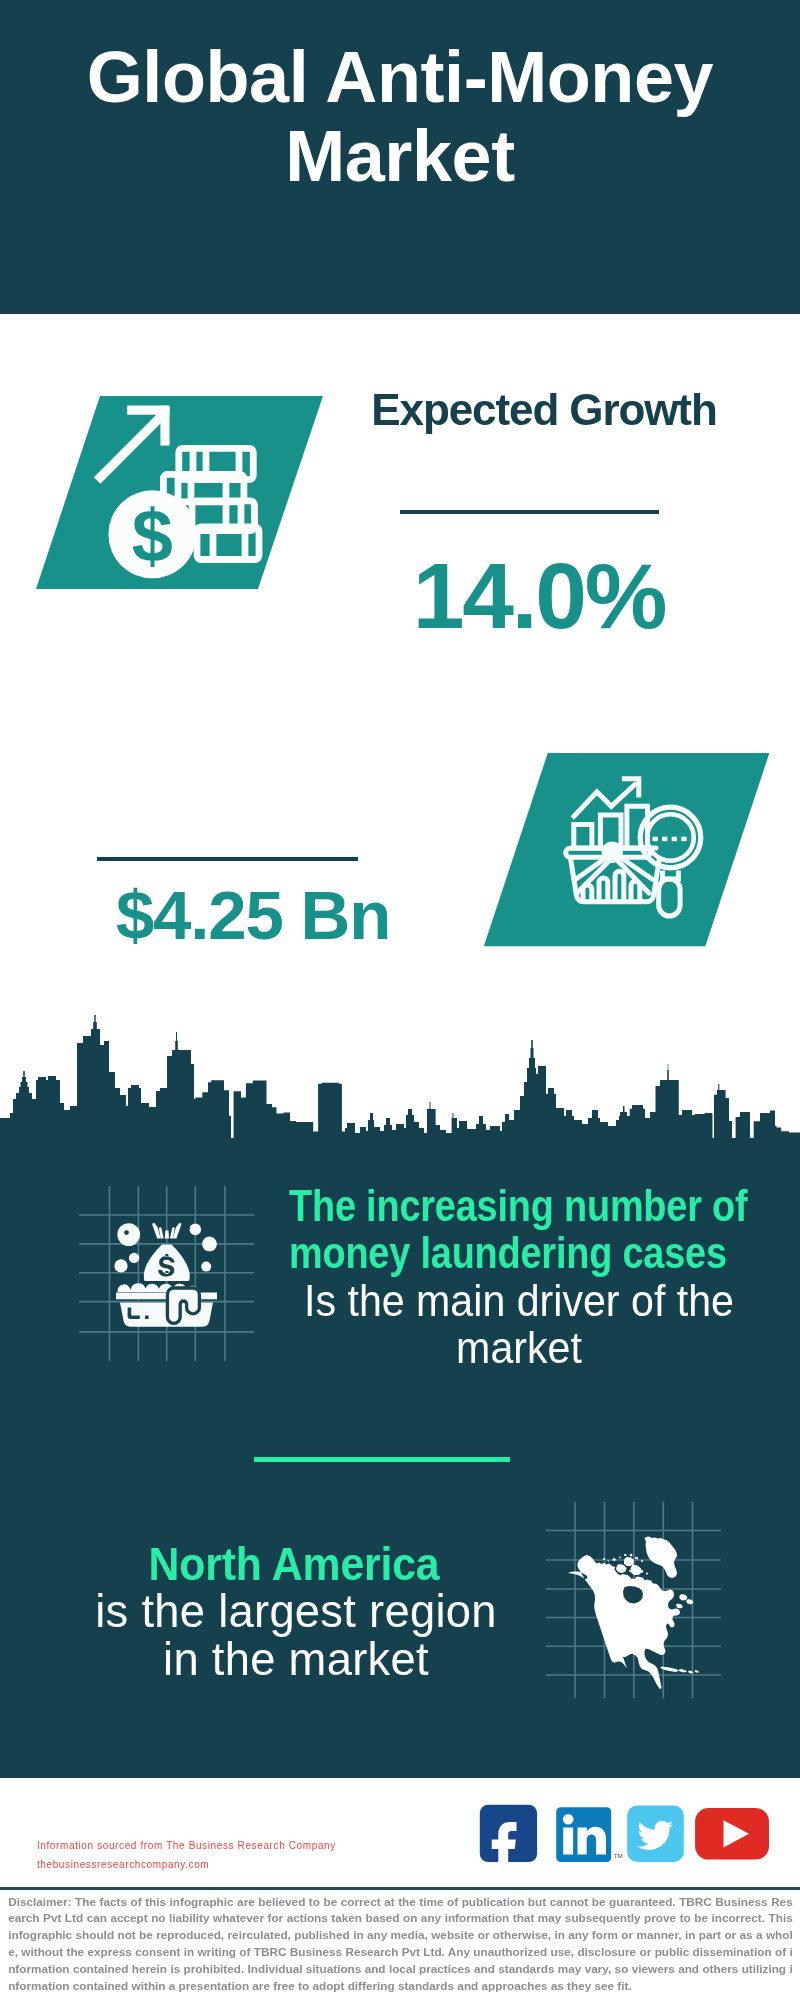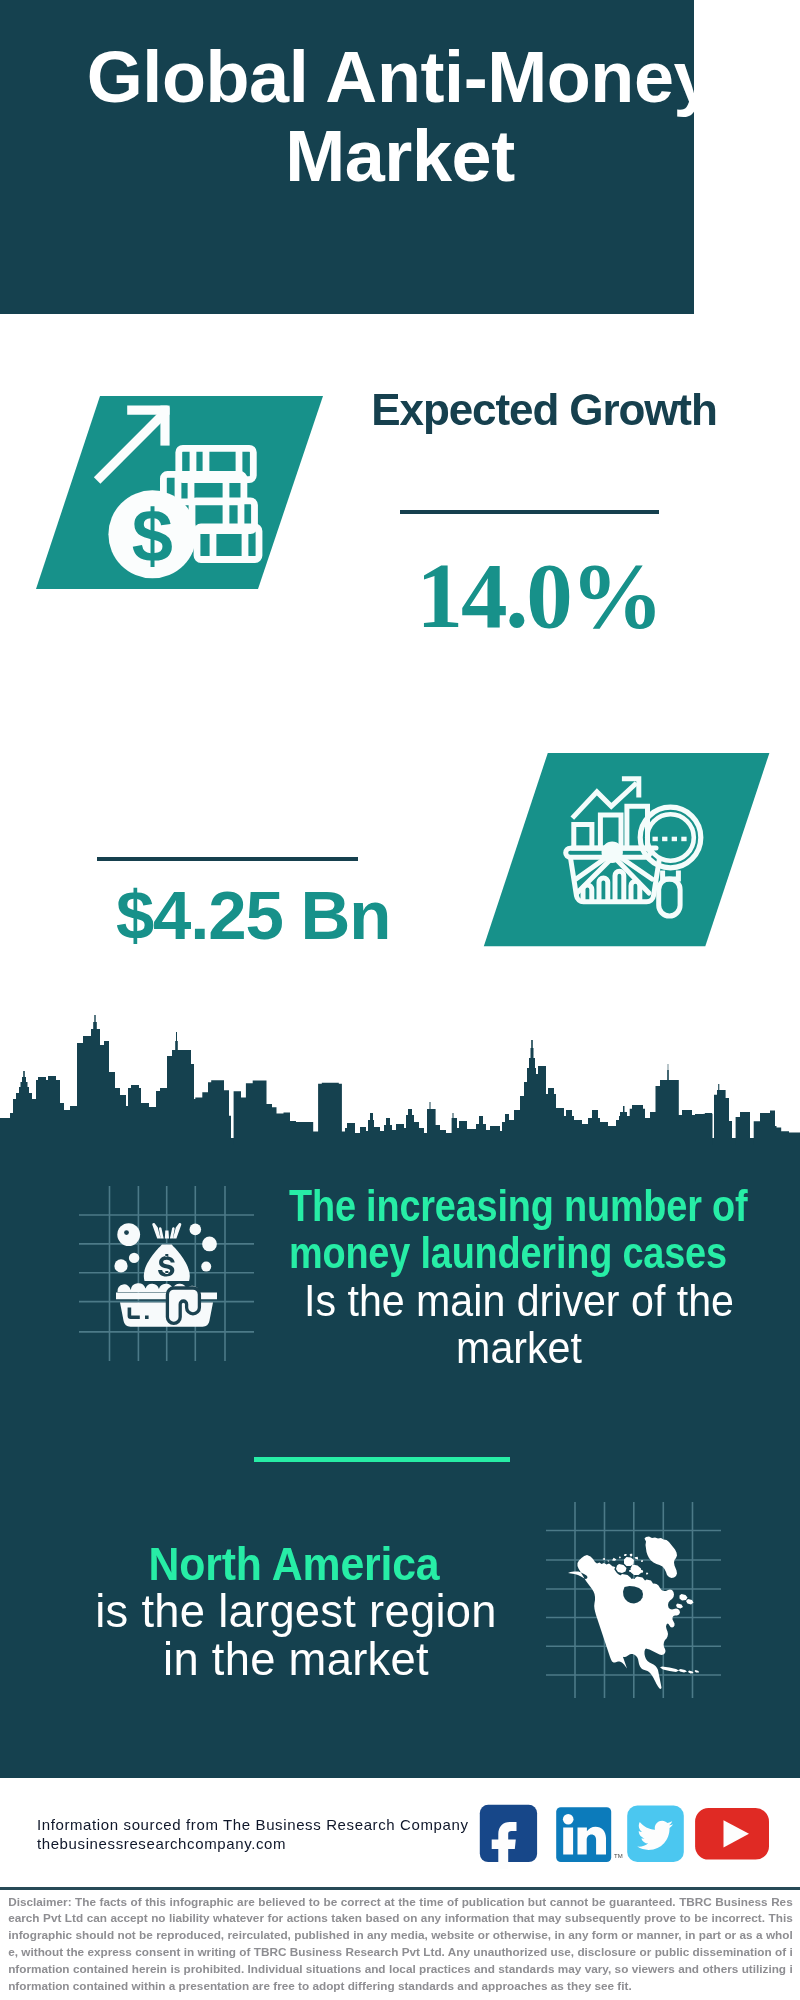--- a/index.html
+++ b/index.html
@@ -1,18 +1,18 @@
 <!DOCTYPE html>
 <html><head>
 <meta charset="utf-8">
 <style>
   html,body{margin:0;padding:0;}
   body{width:800px;height:2000px;background:#fff;font-family:"Liberation Sans",sans-serif;overflow:hidden;}
   .page{position:relative;width:800px;height:2000px;overflow:hidden;background:#fff;}
-  .header{position:absolute;left:0;top:0;width:694px;height:314px;background:#15414F;}
+  .header{position:absolute;left:0;top:0;width:800px;height:314px;background:#15414F;}
   .title{position:absolute;left:0;top:38px;width:800px;color:#fff;font-weight:bold;font-size:72px;line-height:79px;text-align:center;letter-spacing:-0.4px;}
 
   
   .plg{position:absolute;}
   .stat-label{position:absolute;color:#16404E;font-weight:bold;font-size:44px;line-height:56px;text-align:center;letter-spacing:-1.1px;}
   .rule{position:absolute;height:4px;background:#16404E;}
   .stat-value{position:absolute;color:#17918A;font-weight:bold;text-align:center;}
   .sv1{font-size:93px;line-height:96px;letter-spacing:-2.2px;}
   .sv2{font-size:69px;line-height:76px;letter-spacing:-1.2px;}
 
@@ -21,21 +21,21 @@
   .skyline{position:absolute;left:0;top:1010px;width:800px;height:135px;}
 
   .drv-head{position:absolute;white-space:nowrap;color:#27EDA6;font-weight:bold;font-size:44px;line-height:47.3px;text-align:center;letter-spacing:-0.2px;transform:scaleX(0.86);transform-origin:center top;}
   .drv-sub{position:absolute;white-space:nowrap;color:#fff;font-size:44px;line-height:47.3px;text-align:center;letter-spacing:0px;transform:scaleX(0.935);transform-origin:center top;}
   .sep{position:absolute;height:5px;background:#27EDA6;}
   .drv-head2{position:absolute;white-space:nowrap;color:#27EDA6;font-weight:bold;font-size:46px;line-height:47.3px;text-align:center;letter-spacing:-0.2px;transform:scaleX(0.93);transform-origin:center top;}
   .drv-sub2{position:absolute;white-space:nowrap;color:#fff;font-size:46px;line-height:47.3px;text-align:center;letter-spacing:0.3px;transform:scaleX(0.985);transform-origin:center top;}
 
   
   .footer{position:absolute;left:0;top:1779px;width:800px;height:221px;background:#fff;}
-  .src{position:absolute;color:#0f172a;font-size:15px;line-height:19.3px;letter-spacing:0.62px;}
+  .src{position:absolute;color:#ef4444;font-size:10px;line-height:19.3px;letter-spacing:0.62px;margin-top:21px;}
   .disc-band{position:absolute;left:0;top:1886.6px;width:800px;height:113.4px;background:#FFFFFF;}
   .disc-rule{position:absolute;left:0;top:1886.6px;width:800px;height:3px;background:#274A57;}
   .disc{position:absolute;left:8.2px;top:1893.5px;width:784.5px;color:#8E8E92;font-size:11.75px;line-height:16.9px;text-align:justify;word-break:break-all;letter-spacing:0px;font-weight:bold;}
 </style>
 </head>
 <body>
 
 <div class="page">
 
  <div class="header">
@@ -64,21 +64,21 @@
    </g>
    <g>
      <circle cx="122.4" cy="144.3" r="44" fill="#FBFDFD"></circle>
      <text x="122.4" y="171" text-anchor="middle" font-family="Liberation Sans, sans-serif" font-weight="bold" font-size="74" fill="#17918A">$</text>
    </g>
  </svg>
  <div class="stat-label" style="left:344px;top:382px;width:400px;">
    <div>Expected Growth</div>
  </div>
  <div class="rule" style="left:400px;top:510px;width:259px;height:4px;"></div>
- <div class="stat-value sv1" style="left:339px;top:548px;width:400px;font-family:Liberation Serif, serif;">14.0%</div>
+ <div class="stat-value sv1" style="left:339px;top:548px;width:400px;">14.0%</div>
 
  <div class="rule" style="left:97px;top:857px;width:261px;height:4px;"></div>
  <div class="stat-value sv2" style="left:53px;top:878px;width:400px;">$4.25 Bn</div>
  <svg class="plg" style="left:480px;top:748px;" width="295" height="205" viewBox="0 0 295 205">
    <polygon points="67.8,4.9 289.4,4.9 225.3,198.3 3.8,198.3" fill="#17918A"></polygon>
    <g fill="none" stroke="#F4FCFB" stroke-width="5" stroke-linejoin="miter" stroke-linecap="butt">
 
      <path d="M92.3,70.1 L116.9,43.9 L131.3,58.3 L156.5,35.0"></path>
      <path d="M141.9,30.8 h16.9 v18.7"></path>
 

